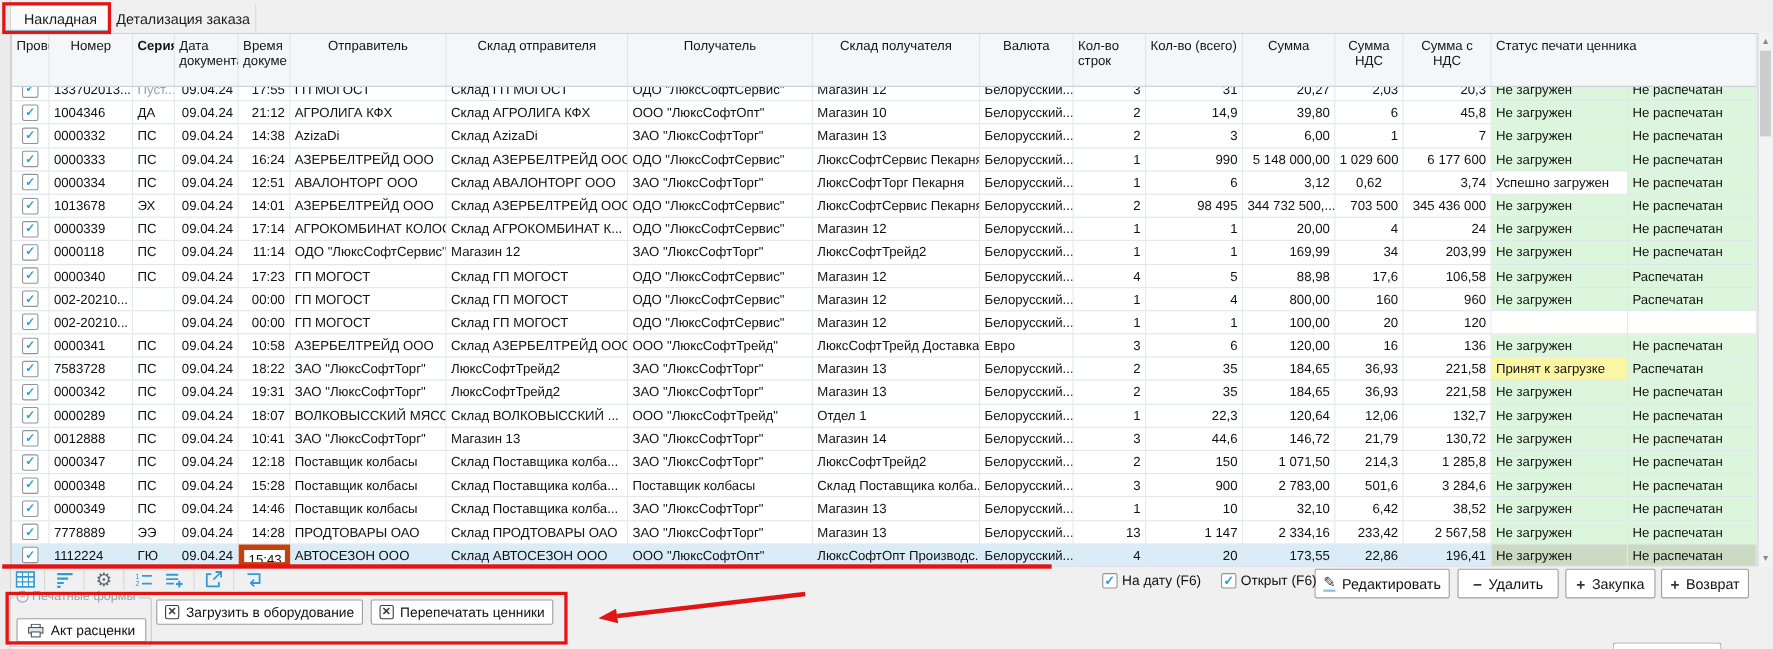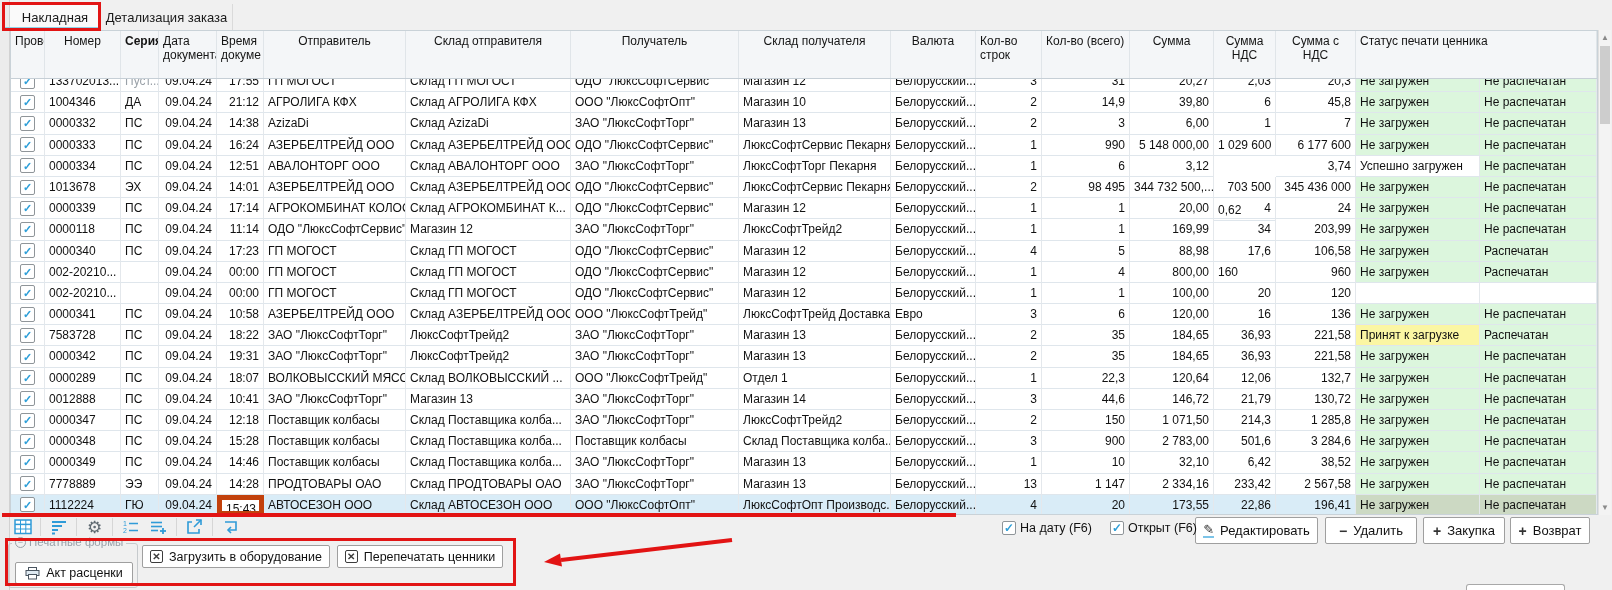--- a/index.html
+++ b/index.html
@@ -202,21 +202,21 @@
           <div class="td" style="width: 58px; text-align: right;">09.04.24</div>
           <div class="td" style="width: 47px; text-align: right;">12:51</div>
           <div class="td" style="width: 142px;">АВАЛОНТОРГ ООО</div>
           <div class="td" style="width: 165px;">Склад АВАЛОНТОРГ ООО</div>
           <div class="td" style="width: 168px;">ЗАО "ЛюксСофтТорг"</div>
           <div class="td" style="width: 152px;">ЛюксСофтТорг Пекарня</div>
           <div class="td" style="width: 85px;">Белорусский...</div>
           <div class="td" style="width: 66px; text-align: right;">1</div>
           <div class="td" style="width: 88px; text-align: right;">6</div>
           <div class="td" style="width: 84px; text-align: right;">3,12</div>
-          <div class="td" style="width: 62px; text-align: left; margin-top: 44px;">0,62</div>
+          <div class="td" style="width: 62px; text-align: center;">0,62</div>
           <div class="td" style="width: 80px; text-align: right;">3,74</div>
           <div class="td" style="width: 124px; background: rgb(255, 255, 255);">Успешно загружен</div>
           <div class="td" style="flex: 1 1 0%; background: rgb(220, 246, 221);">Не распечатан</div>
         </div>
         <div class="trow">
           <div class="td cbcell" style="width: 34px;">
             <span class="cb">✓</span>
           </div>
           <div class="td" style="width: 76px;">1013678</div>
           <div class="td" style="width: 38px;">ЭХ</div>
@@ -307,21 +307,21 @@
           <div class="td" style="width: 58px; text-align: right;">09.04.24</div>
           <div class="td" style="width: 47px; text-align: right;">00:00</div>
           <div class="td" style="width: 142px;">ГП МОГОСТ</div>
           <div class="td" style="width: 165px;">Склад ГП МОГОСТ</div>
           <div class="td" style="width: 168px;">ОДО "ЛюксСофтСервис"</div>
           <div class="td" style="width: 152px;">Магазин 12</div>
           <div class="td" style="width: 85px;">Белорусский...</div>
           <div class="td" style="width: 66px; text-align: right;">1</div>
           <div class="td" style="width: 88px; text-align: right;">4</div>
           <div class="td" style="width: 84px; text-align: right;">800,00</div>
-          <div class="td" style="width: 62px; ">160</div>
+          <div class="td" style="width: 62px; text-align: right;">160</div>
           <div class="td" style="width: 80px; text-align: right;">960</div>
           <div class="td" style="width: 124px; background: rgb(220, 246, 221);">Не загружен</div>
           <div class="td" style="flex: 1 1 0%; background: rgb(220, 246, 221);">Распечатан</div>
         </div>
         <div class="trow">
           <div class="td cbcell" style="width: 34px;">
             <span class="cb">✓</span>
           </div>
           <div class="td" style="width: 76px;">002-20210...</div>
           <div class="td" style="width: 38px;"></div>

